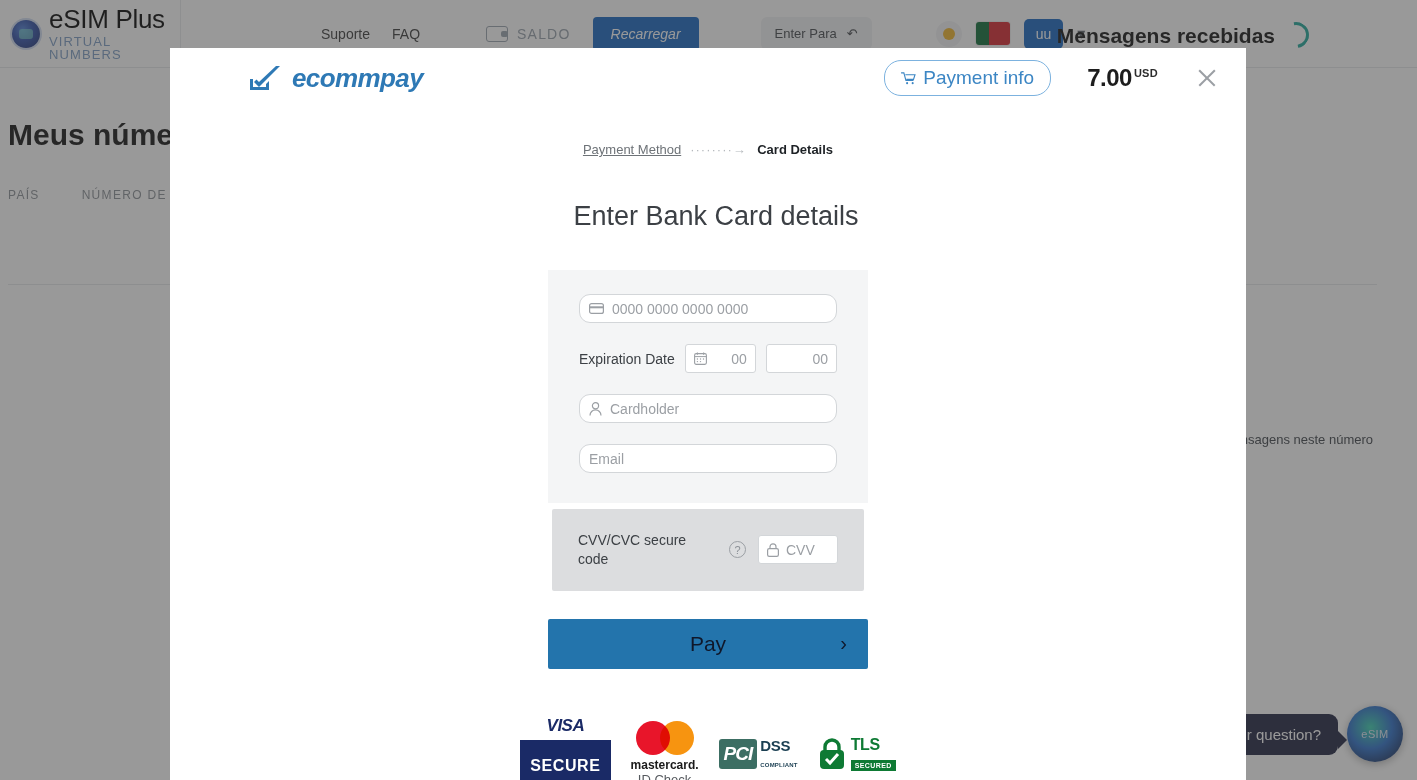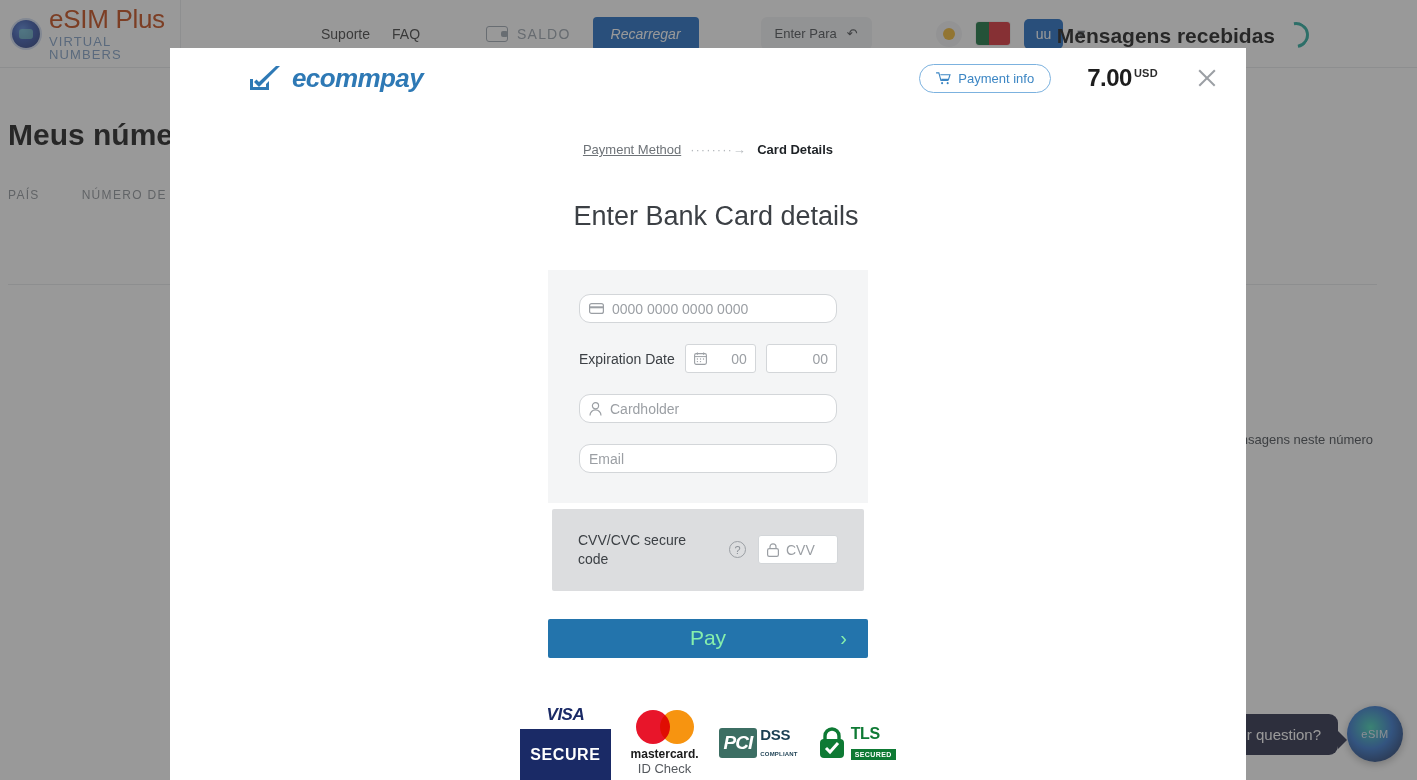--- a/index.html
+++ b/index.html
@@ -27,21 +27,21 @@
     background: radial-gradient(circle at 38% 34%, #4e7fd6 0%, #2f4fa8 42%, #1c2f6e 100%);
     position: relative; flex: none;
     box-shadow: 0 0 0 2px rgba(62,110,200,.25);
   }
   .brand-mark::after {
     content: ""; position: absolute; left: 7px; top: 9px;
     width: 14px; height: 10px; border-radius: 3px;
     background: #7fe3d0; opacity: .55;
   }
   .brand-text { margin-left: 9px; line-height: 1; }
-  .brand-title { font-size: 26px; color: #c2410c; letter-spacing: -.3px; }
+  .brand-title { font-size: 26px; color: #000000; letter-spacing: -.3px; }
   .brand-sub { font-size: 13px; color: #7c9cc4; letter-spacing: 1.1px; margin-top: 3px; }
 
   .nav-sep { width: 1px; height: 68px; background: #e8eaec; }
   .nav-mid { display: flex; align-items: center; gap: 22px; padding-left: 140px; }
   .nav-link { font-size: 14px; color: #3a3a3a; }
   .balance-wrap { display: flex; align-items: center; gap: 9px; margin-left: 44px; }
   .wallet-ico {
     width: 22px; height: 16px; border: 1.6px solid #9aa3ad; border-radius: 3px; position: relative;
   }
   .wallet-ico::after {
@@ -144,21 +144,21 @@
   .ep-word {
     font-size: 26px; font-weight: bold; font-style: italic;
     color: #2e79b5; letter-spacing: -.6px;
   }
   .head-right {
     margin-left: auto; display: flex; align-items: center; gap: 36px;
   }
   .pay-info-btn {
     display: flex; align-items: center; gap: 7px;
     border: 1px solid #7cb2df; border-radius: 17px;
-    padding: 6px 16px; font-size: 13px; color: #3c86c4;
+    padding: 6px 16px; font-size: 19px; color: #3c86c4;
     background: #fff;
   }
   .cart-ico { width: 15px; height: 13px; }
   .amount { font-size: 24px; font-weight: bold; color: #1d1d1d; letter-spacing: -.5px; }
   .amount sup { font-size: 11px; font-weight: bold; color: #2c2c2c; margin-left: 2px; letter-spacing: .3px; }
   .close-x {
     width: 26px; height: 26px; position: relative; cursor: pointer;
   }
   .close-x::before, .close-x::after {
     content: ""; position: absolute; left: 2px; top: 12px;
@@ -214,22 +214,22 @@
     color: #8c9197; font-size: 11px; display: flex; align-items: center; justify-content: center;
     margin-left: auto; margin-right: 12px; flex: none;
   }
   .cvv-fld {
     width: 80px; height: 29px; background: #fff;
     border: 1px solid #d3d6d9; border-radius: 3px;
     display: flex; align-items: center; padding: 0 8px; gap: 7px; flex: none;
   }
 
   .pay-btn {
-    width: 320px; height: 39px; margin: 28px auto 6px;
-    background: #2374ac; color: #86efac; border: none; border-radius: 2px;
+    width: 320px; height: 50px; margin: 28px auto 6px;
+    background: #2374ac; color: #0f172a; border: none; border-radius: 2px;
     display: flex; align-items: center; justify-content: center;
     font-size: 21px; position: relative; cursor: pointer;
     font-family: "Liberation Sans", sans-serif;
   }
   .pay-btn .chev { position: absolute; right: 21px; font-size: 20px; font-weight: normal; }
 
   .badges {
     display: flex; align-items: center; justify-content: center; gap: 20px;
     margin-top: 47px;
   }

